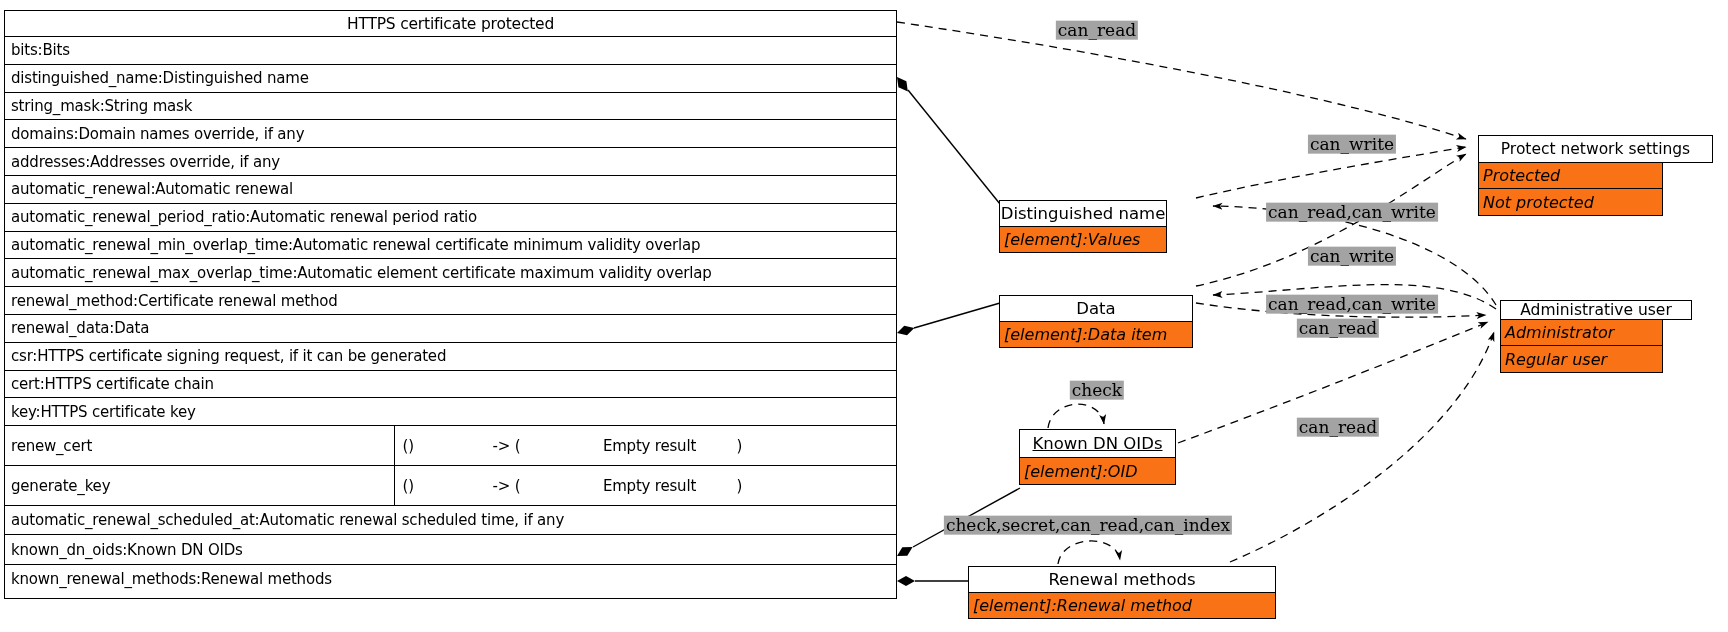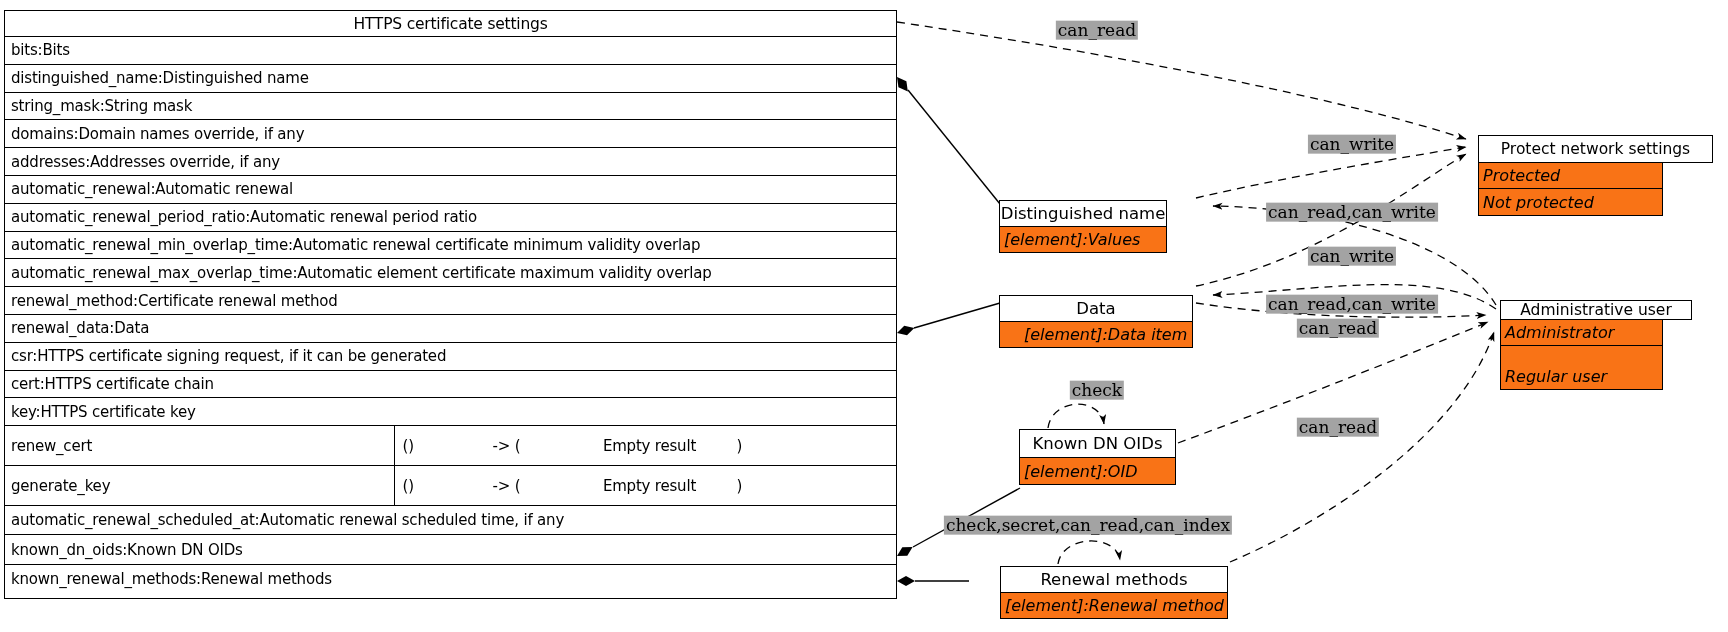--- a/index.html
+++ b/index.html
@@ -70,21 +70,21 @@
     </g>
     <g fill="#000">
       <path d="M0,0 L9,-5 L18,0 L9,5 Z" transform="translate(897,77) rotate(53)"></path>
       <path d="M0,0 L9,-5 L18,0 L9,5 Z" transform="translate(897,333) rotate(-16)"></path>
       <path d="M0,0 L9,-5 L18,0 L9,5 Z" transform="translate(897,556) rotate(-30)"></path>
       <path d="M0,0 L9,-5 L18,0 L9,5 Z" transform="translate(897,581) rotate(0)"></path>
     </g>
   </svg>
 
   <div class="tbl">
-    <div class="trow title">HTTPS certificate settings</div>
+    <div class="trow title">HTTPS certificate protected</div>
     <div class="trow">bits:Bits</div>
     <div class="trow">distinguished_name:Distinguished name</div>
     <div class="trow">string_mask:String mask</div>
     <div class="trow">domains:Domain names override, if any</div>
     <div class="trow">addresses:Addresses override, if any</div>
     <div class="trow">automatic_renewal:Automatic renewal</div>
     <div class="trow">automatic_renewal_period_ratio:Automatic renewal period ratio</div>
     <div class="trow">automatic_renewal_min_overlap_time:Automatic renewal certificate minimum validity overlap</div>
     <div class="trow">automatic_renewal_max_overlap_time:Automatic element certificate maximum validity overlap</div>
     <div class="trow">renewal_method:Certificate renewal method</div>
@@ -120,51 +120,51 @@
   <div class="node" style="left:999px;top:200px;width:168px;">
     <div class="hdr" style="height:27px;font-size:16.5px;">Distinguished name</div>
     <div class="sub">
         <div class="row2 last" style="height:25px;">[element]:Values</div>
       </div>
   </div>
 
   <div class="node" style="left:999px;top:295px;width:194px;">
     <div class="hdr" style="height:27px;font-size:16.5px;">Data</div>
     <div class="sub">
-        <div class="row2 last" style="height:25px;margin-left:20px;">[element]:Data item</div>
+        <div class="row2 last" style="height:25px;">[element]:Data item</div>
       </div>
   </div>
 
   <div class="node" style="left:1019px;top:429px;width:157px;">
-    <div class="hdr" style="height:29px;font-size:16.5px;">Known DN OIDs</div>
+    <div class="hdr" style="height:29px;font-size:16.5px;text-decoration:underline;">Known DN OIDs</div>
     <div class="sub">
         <div class="row2 last" style="height:26px;">[element]:OID</div>
       </div>
   </div>
 
-  <div class="node" style="left:1000px;top:566px;width:228px;">
+  <div class="node" style="left:968px;top:566px;width:308px;">
     <div class="hdr" style="height:27px;font-size:16.5px;">Renewal methods</div>
     <div class="sub">
         <div class="row2 last" style="height:25px;">[element]:Renewal method</div>
       </div>
   </div>
 
   <div class="node" style="left:1478px;top:135px;width:235px;">
     <div class="hdr" style="height:28px;font-size:15.5px;">Protect network settings</div>
     <div class="sub" style="width:185px;">
       <div class="row2" style="height:26px;">Protected</div>
       <div class="row2 last" style="height:26px;">Not protected</div>
     </div>
   </div>
 
   <div class="node" style="left:1500px;top:300px;width:192px;">
     <div class="hdr" style="height:20px;font-size:15.5px;">Administrative user</div>
     <div class="sub" style="width:163px;">
       <div class="row2" style="height:26px;">Administrator</div>
-      <div class="row2 last" style="height:26px;margin-top:17px;">Regular user</div>
+      <div class="row2 last" style="height:26px;">Regular user</div>
     </div>
   </div>
 
   <span class="elabel" style="left:1097px;top:30px;">can_read</span>
   <span class="elabel" style="left:1352px;top:144px;">can_write</span>
   <span class="elabel" style="left:1352px;top:212px;">can_read,can_write</span>
   <span class="elabel" style="left:1352px;top:256px;">can_write</span>
   <span class="elabel" style="left:1352px;top:304px;">can_read,can_write</span>
   <span class="elabel" style="left:1338px;top:328px;">can_read</span>
   <span class="elabel" style="left:1338px;top:427px;">can_read</span>

